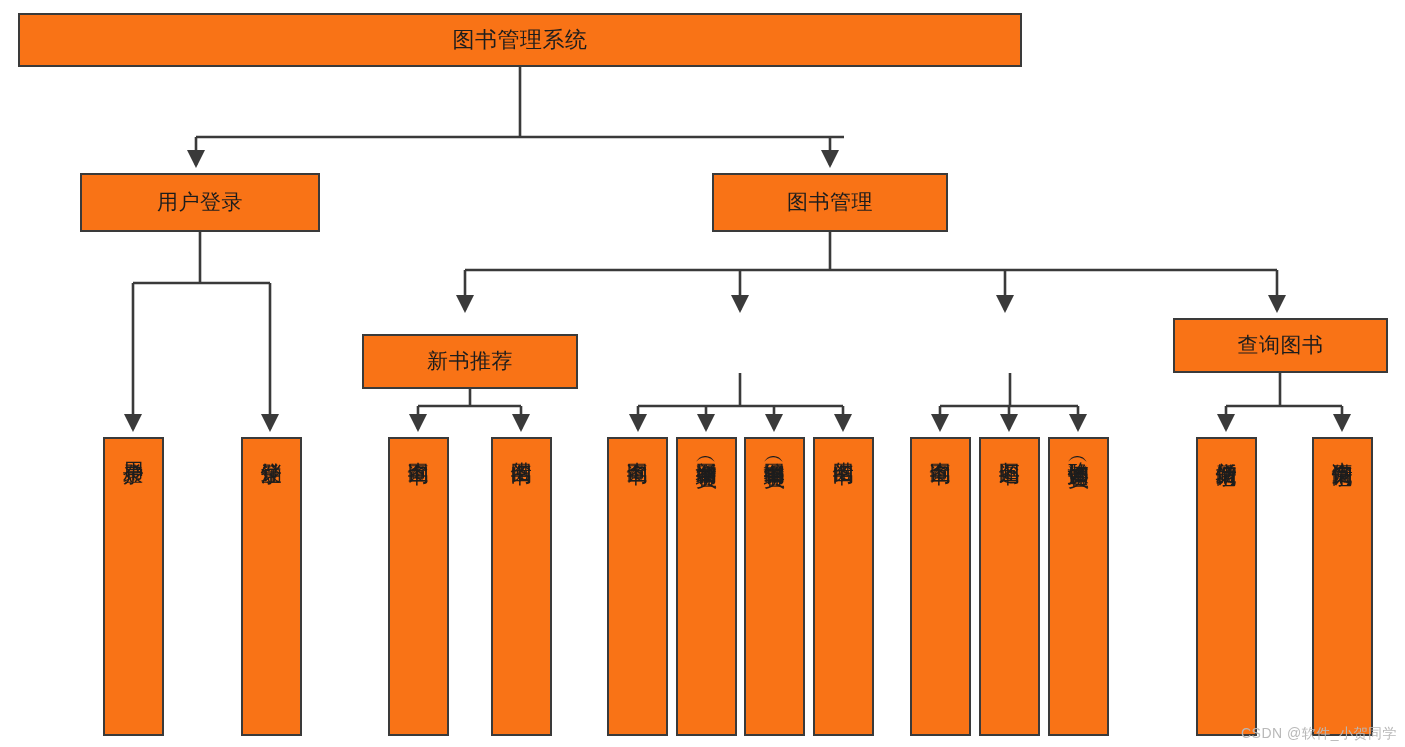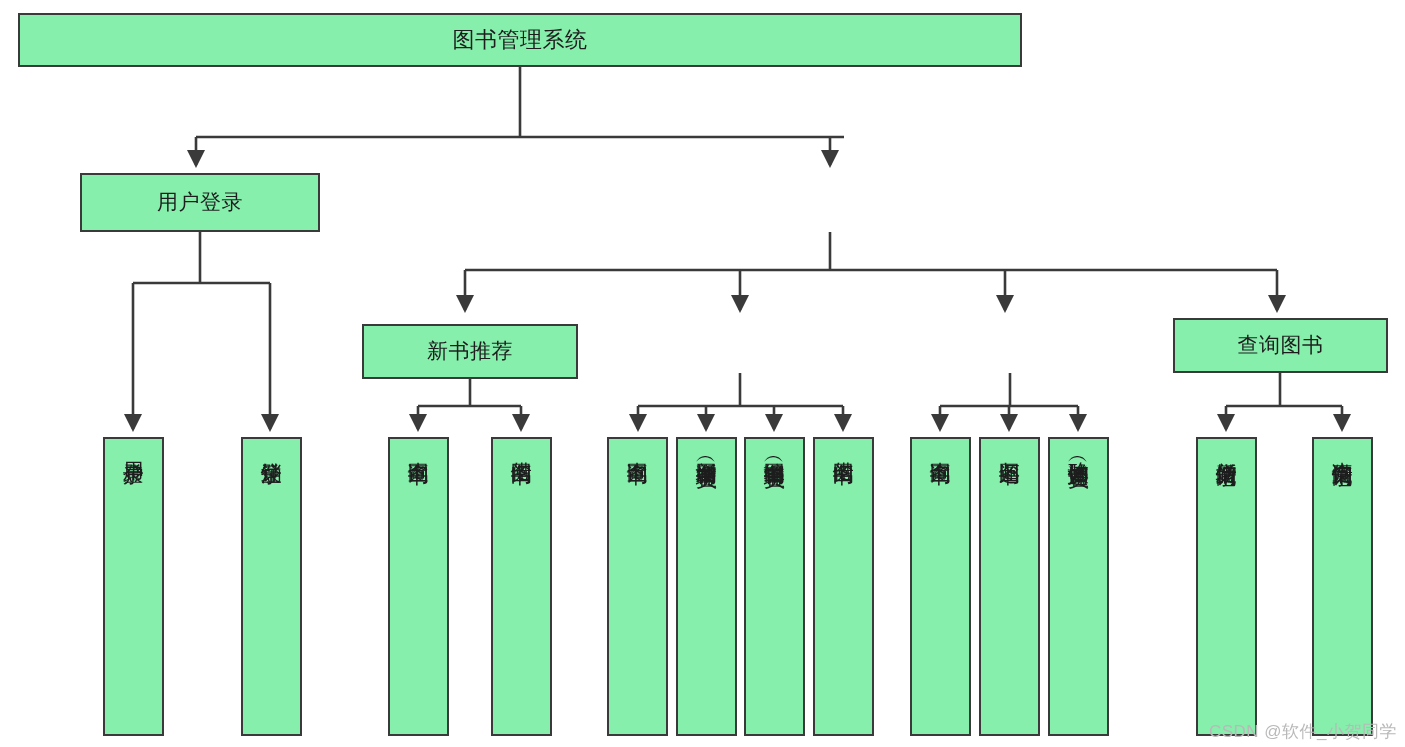--- a/index.html
+++ b/index.html
@@ -23,21 +23,21 @@
     position: absolute;
     left: 0;
     top: 0;
     width: 1405px;
     height: 747px;
     pointer-events: none;
   }
   .node {
     position: absolute;
     box-sizing: border-box;
-    background: #86efac;
+    background: #f97316;
     border: 2px solid #3a3a3a;
     display: flex;
     align-items: center;
     justify-content: center;
     z-index: 2;
   }
   .node .label {
     font-size: 21px;
     line-height: 1.18;
     color: #1d1d1d;
@@ -56,21 +56,21 @@
     text-orientation: upright;
     font-size: 21px;
     line-height: 1.32;
     letter-spacing: 1px;
     white-space: nowrap;
   }
   #watermark {
     position: absolute;
     right: 8px;
     bottom: 4px;
-    font-size: 17px;
+    font-size: 14px;
     color: #b9b9b9;
     z-index: 5;
     white-space: nowrap;
     letter-spacing: 0.5px;
   }
 </style>
 </head>
 <body>
 
 <div id="canvas">
@@ -125,22 +125,25 @@
     </g>
   </svg>
 
   <div class="node root" style="left:18px; top:13px; width:1004px; height:54px;">
     <span class="label">图书管理系统</span>
   </div>
 
   <div class="node" style="left:80px; top:173px; width:240px; height:59px;">
     <span class="label">用户登录</span>
   </div>
+  <div class="node" style="left:712px; top:173px; width:236px; height:59px;">
+    <span class="label">图书管理</span>
+  </div>
 
-  <div class="node" style="left:362px; top:324px; width:216px; height:55px;">
+  <div class="node" style="left:362px; top:334px; width:216px; height:55px;">
     <span class="label">新书推荐</span>
   </div>
   <div class="node" style="left:1173px; top:318px; width:215px; height:55px;">
     <span class="label">查询图书</span>
   </div>
 
   <div class="node leaf" style="left:103px; top:437px; width:61px; height:299px;">
     <span class="label">用户登录</span>
   </div>
   <div class="node leaf" style="left:241px; top:437px; width:61px; height:299px;">

